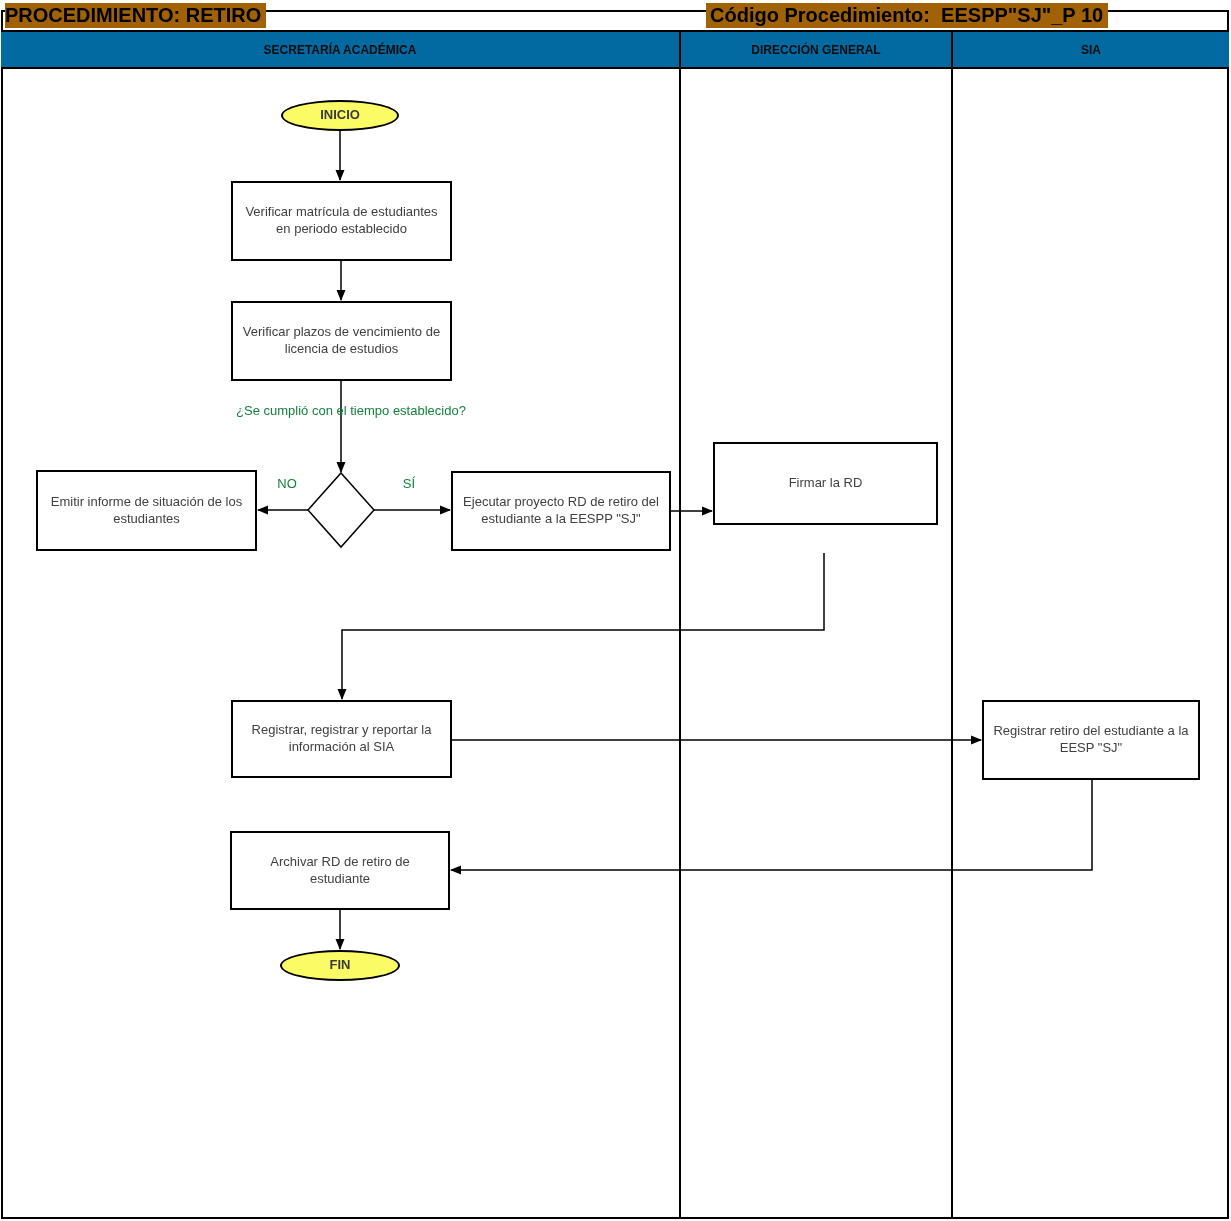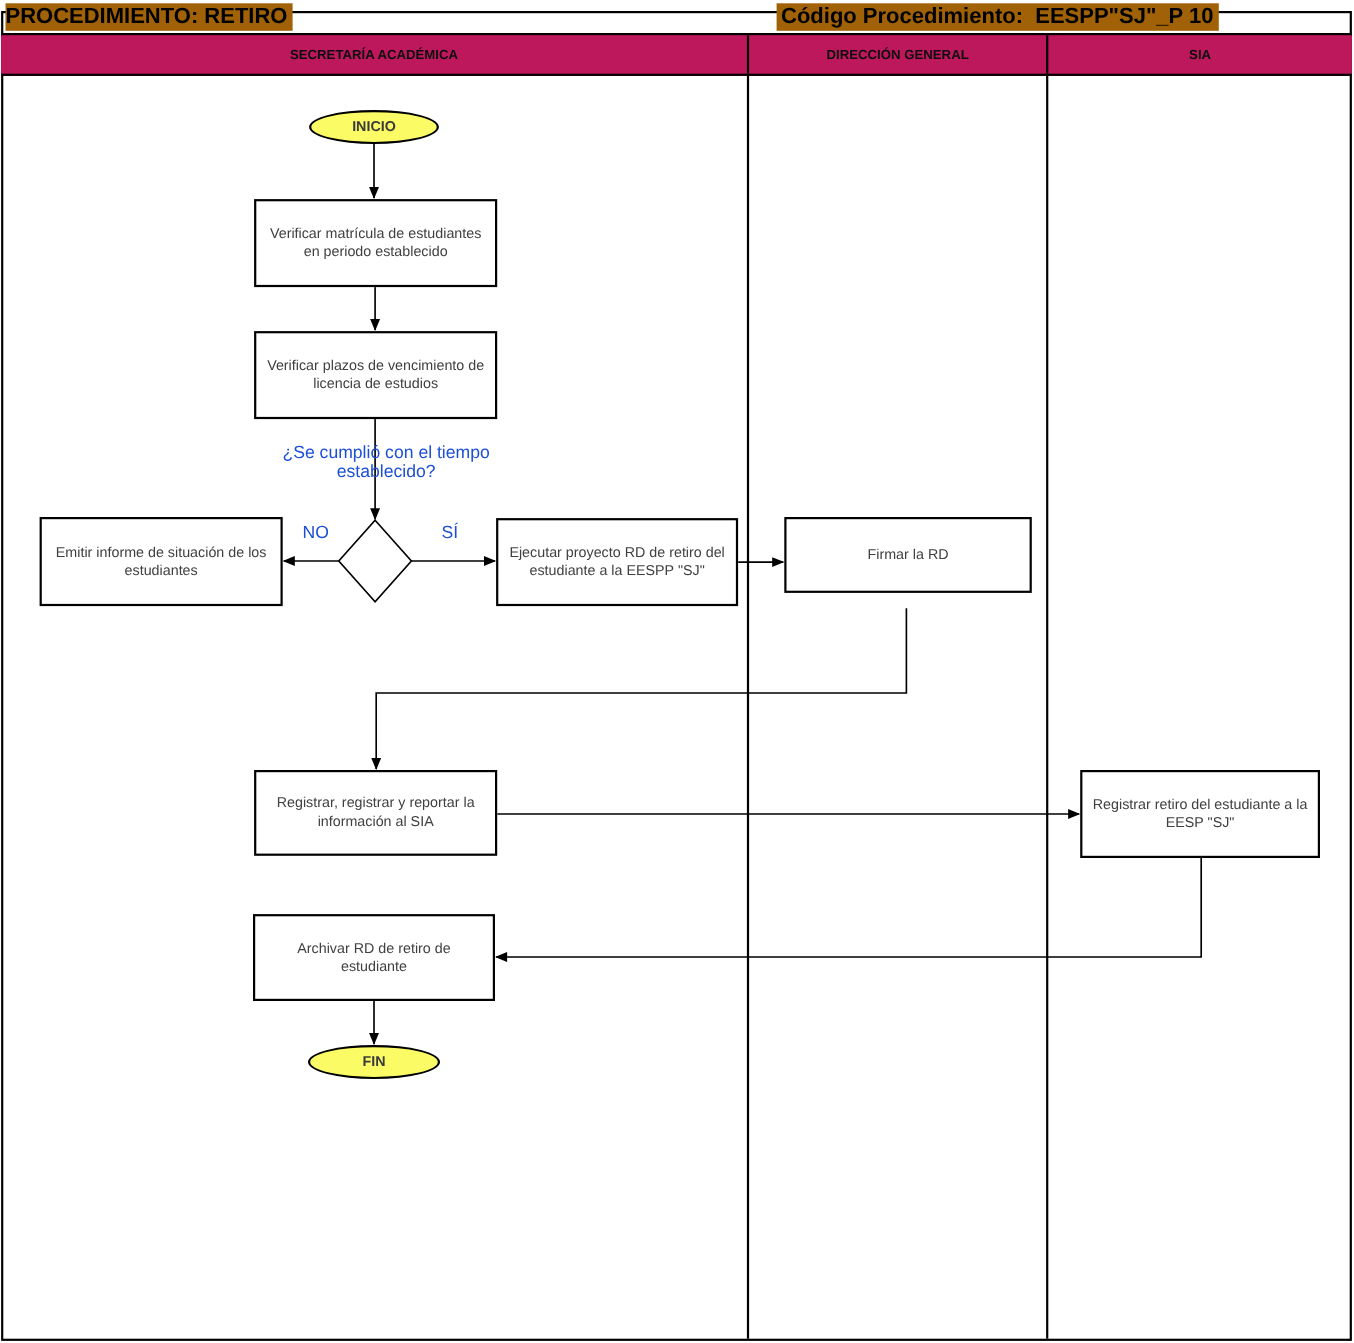--- a/index.html
+++ b/index.html
@@ -44,34 +44,34 @@
     border:2px solid #000;background:#fff;
     display:flex;align-items:center;justify-content:center;
     text-align:center;font-size:13px;line-height:1.3;color:#404040;
     padding:4px 8px;
   }
   .terminator{
     border-radius:50%;border-width:2px;
     font-size:13px;color:#3a3a3a;padding:0;font-weight:bold;
   }
   .float-label{
-    position:absolute;font-size:16px;color:#1d4ed8;text-align:center;
+    position:absolute;font-size:13px;color:#15803d;text-align:center;
   }
 </style>
 </head>
 <body>
 
 <div class="canvas">
 
   <div class="outer-frame"></div>
 
   <div class="title-text title-left">PROCEDIMIENTO: RETIRO</div>
   <div class="title-text title-right">Código Procedimiento:  EESPP"SJ"_P 10</div>
 
-  <div class="lane-band" style="background-color: #be185d;">
+  <div class="lane-band" style="background-color: #0369a1;">
     <div class="lane-cell c1">SECRETARÍA ACADÉMICA</div>
     <div class="lane-cell c2">DIRECCIÓN GENERAL</div>
     <div class="lane-cell c3">SIA</div>
   </div>
 
   <div class="v-divider" style="left:679px;"></div>
   <div class="v-divider" style="left:951px;"></div>
 
   <svg class="connectors" viewBox="0 0 1231 1221" xmlns="http://www.w3.org/2000/svg">
     <defs>
@@ -101,21 +101,21 @@
   <div class="node terminator" style="left: 281px; top: 100px; width: 118px; height: 31px; background-color: rgb(251, 251, 102);">INICIO</div>
 
   <div class="node" style="left:231px;top:181px;width:221px;height:80px;">Verificar matrícula de estudiantes en periodo establecido</div>
 
   <div class="node" style="left:231px;top:301px;width:221px;height:80px;">Verificar plazos de vencimiento de licencia de estudios</div>
 
   <div class="node" style="left:36px;top:470px;width:221px;height:81px;">Emitir informe de situación de los estudiantes</div>
 
   <div class="node" style="left:451px;top:471px;width:220px;height:80px;padding:4px 2px;">Ejecutar proyecto RD de retiro del estudiante a la EESPP "SJ"</div>
 
-  <div class="node" style="left:713px;top:470px;width:225px;height:69px;">Firmar la RD</div>
+  <div class="node" style="left:713px;top:442px;width:225px;height:83px;">Firmar la RD</div>
 
   <div class="node" style="left:231px;top:700px;width:221px;height:78px;">Registrar, registrar y reportar la información al SIA</div>
 
   <div class="node" style="left:982px;top:700px;width:218px;height:80px;">Registrar retiro del estudiante a la EESP "SJ"</div>
 
   <div class="node" style="left:230px;top:831px;width:220px;height:79px;">Archivar RD de retiro de estudiante</div>
 
   <div class="node terminator" style="left: 280px; top: 950px; width: 120px; height: 31px; background-color: rgb(251, 251, 102);">FIN</div>
 
 </div>

